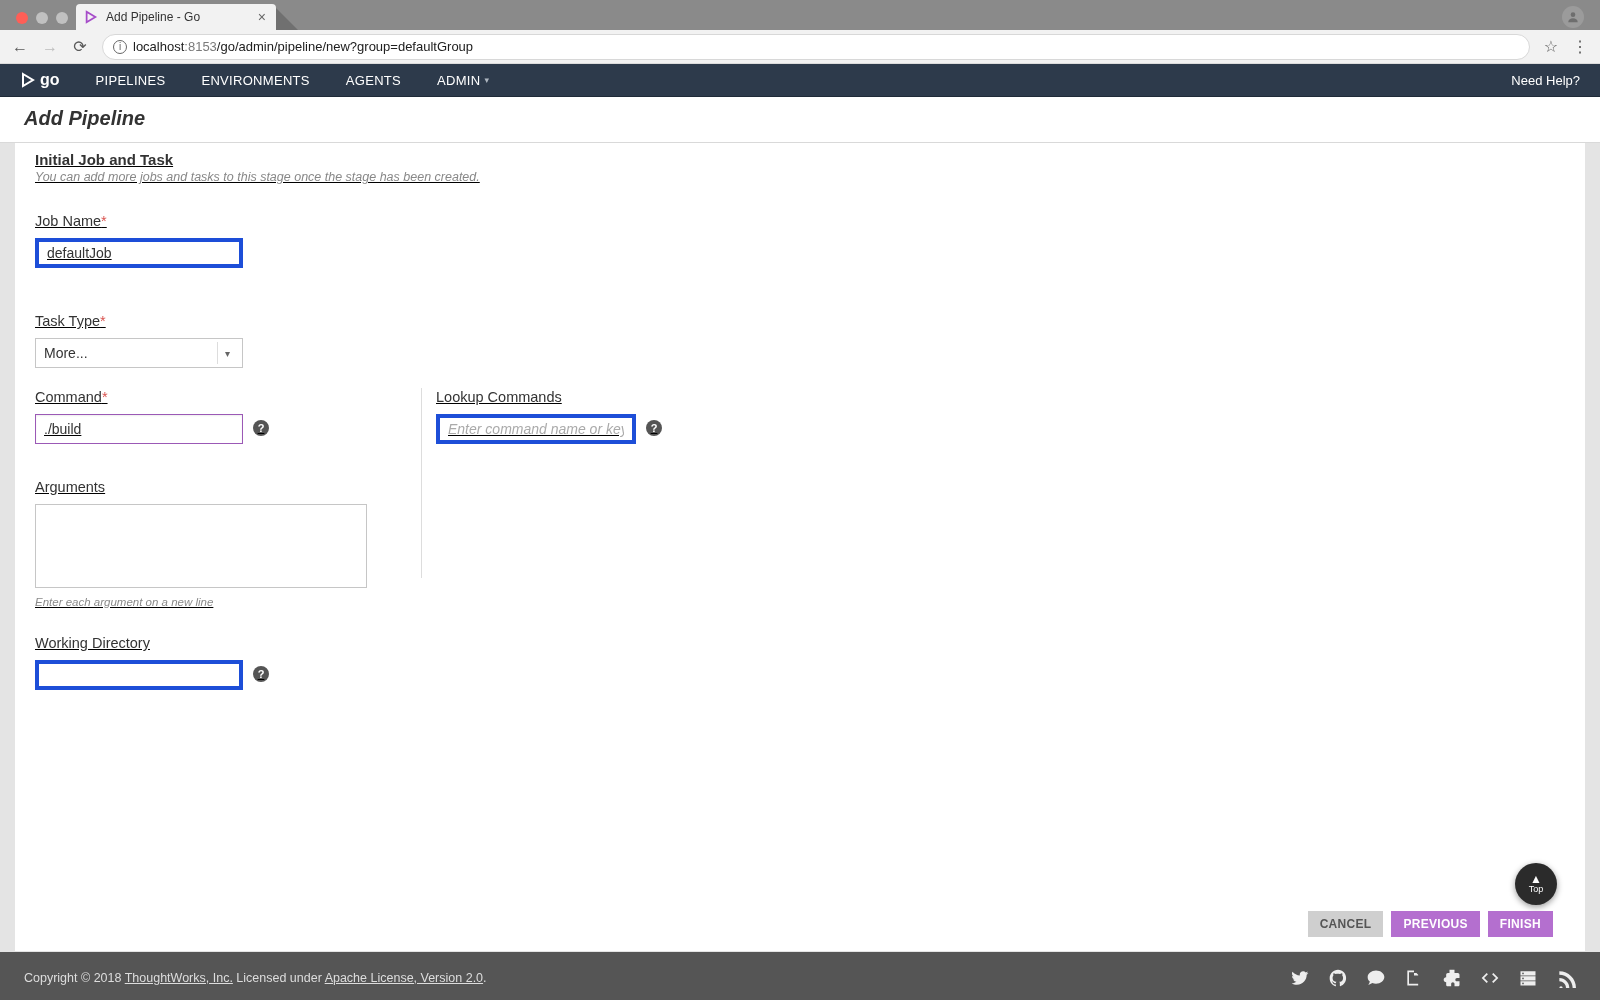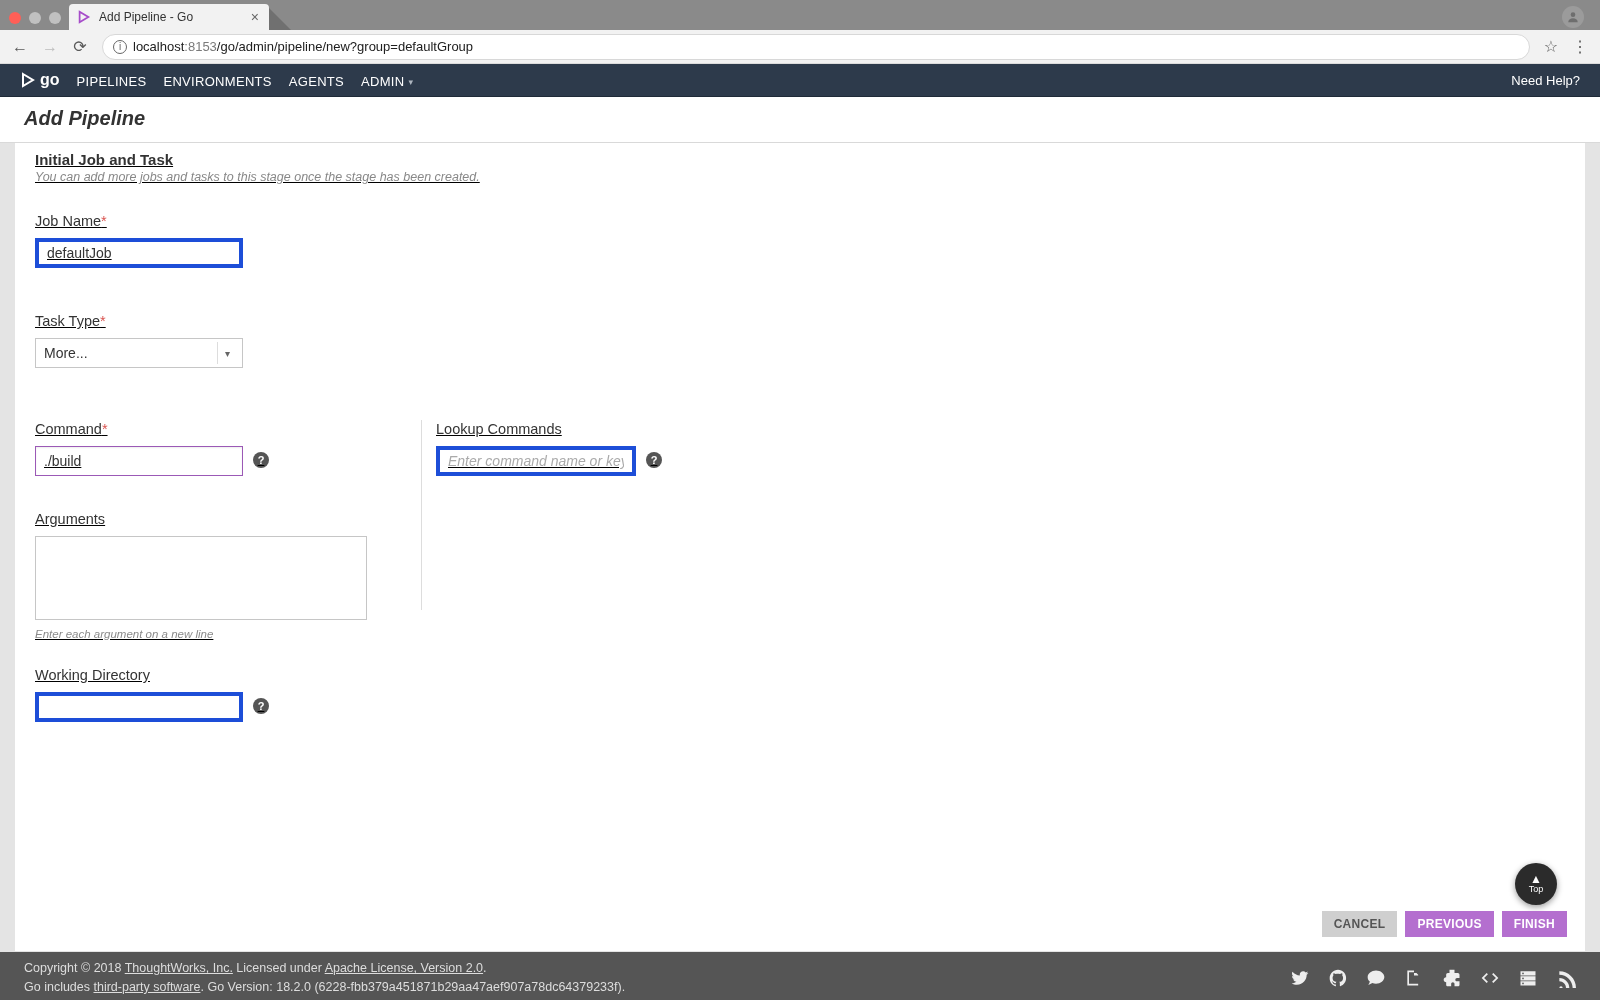--- a/index.html
+++ b/index.html
@@ -1,20 +1,20 @@
 <!DOCTYPE html>
 <html><head>
 <meta charset="utf-8">
 <style>
   * { box-sizing: border-box; margin: 0; padding: 0; font-family: -apple-system, "Helvetica Neue", Arial, sans-serif; }
   html, body { width: 1600px; height: 1000px; background: #8a8a8a; overflow: hidden; }
 
   
   .browser-chrome { width: 100%; }
-  .tab-strip { height: 30px; background: #8a8a8a; display: flex; align-items: flex-end; padding-left: 1px; }
+  .tab-strip { height: 30px; background: #8a8a8a; display: flex; align-items: flex-end; padding-left: 8px; }
   .mac-lights { display: flex; gap: 8px; align-items: center; padding: 0 8px 6px 8px; }
   .light { width: 12px; height: 12px; border-radius: 50%; }
   .light.red { background: #ff5f57; }
   .light.yel { background: #c0c0c0; }
   .light.grn { background: #c0c0c0; }
   .tab { display: flex; align-items: center; background: #f2f2f2; height: 26px; border-top-left-radius: 4px; border-top-right-radius: 4px; padding: 0 10px 0 8px; font-size: 12px; color: #333; gap: 8px; position: relative; min-width: 200px; }
   .tab .favicon { width: 14px; height: 14px; color: #a64cc9; display:flex; align-items:center; justify-content:center;}
   .tab .tab-close { font-size: 14px; color: #666; }
   .tab-shadow { width: 22px; height: 22px; background: #707070; margin-left: 0; clip-path: polygon(0 0, 100% 100%, 0 100%); align-self:flex-end; border-top-right-radius:3px;}
   .profile-icon { position: absolute; right: 16px; top: 6px; width: 22px; height: 22px; background: #9b9b9b; border-radius: 50%; display:flex; align-items:center; justify-content:center; color:#6e6e6e;}
@@ -24,21 +24,21 @@
   .url-field { flex: 1; height: 26px; border: 1px solid #d8d8d8; border-radius: 14px; background: #fff; display: flex; align-items: center; padding: 0 10px; font-size: 13px; color: #202020; gap: 6px; }
   .url-field .info { width:14px; height:14px; border:1px solid #666; border-radius:50%; font-size:10px; line-height:12px; text-align:center; color:#666;}
   .url-host { color:#202020; }
   .url-port { color:#7a7a7a; }
   .url-path { color:#202020; }
   .star-ico { color:#5a5a5a; font-size:16px; }
   .dots-ico { color:#5a5a5a; font-size:16px; letter-spacing:0; }
 
   
   .app-nav { height: 33px; background: #2d3a4b; display: flex; align-items: center; padding: 0 20px; color: #fff; font-size: 13px; justify-content: space-between; border-bottom:1px solid #1f2a38;}
-  .nav-left { display:flex; align-items:flex-end; gap: 17px; }
+  .nav-left { display:flex; align-items:center; gap: 36px; }
   .go-logo { display:flex; align-items:center; gap:4px; font-weight:600; font-size:16px;}
   .go-logo svg { width:16px; height:16px; }
   .nav-item { color:#fff; letter-spacing:.3px; cursor:pointer; display:flex; align-items:center; gap:4px;}
   .nav-item .caret { font-size:9px; color:#aeb6c0;}
   .help-link { color:#fff; }
 
   
   .page-header { background:#fff; padding: 10px 24px 12px; border-bottom:1px solid #d9d9d9;font-style:italic; }
   .page-title { font-size:20px; font-weight:600; color:#333; }
 
@@ -58,21 +58,21 @@
   .select-wrap select { width:100%; height:30px; border:1px solid #c6c6c6; padding:0 8px; font-size:14px; color:#333; background:#fff; appearance:none; -webkit-appearance:none;}
   .select-caret { position:absolute; right:6px; top:4px; width:20px; height:22px; border-left:1px solid #ddd; display:flex; align-items:center; justify-content:center; font-size:10px; color:#666; pointer-events:none;}
   .row { display:flex; gap: 26px; align-items:flex-start; }
   .help-dot { width:16px; height:16px; border-radius:50%; background:#555; color:#fff; font-size:11px; font-weight:700; display:flex; align-items:center; justify-content:center; margin-top:14px; flex:none;}
   .col { }
   .col.divider { border-left:1px solid #ddd; padding-left:14px; height: 190px;}
   textarea.args { width:332px; height:84px; border:1px solid #c6c6c6; margin-top:8px; font-size:14px; padding:6px; resize:none; display:block;}
   .hint { font-size:11.5px; font-style:italic; color:#8a8a8a; margin-top:8px;}
 
   
-  .wizard-actions { position:absolute; right:18px; bottom:14px; display:flex; gap:8px; align-items:center;}
+  .wizard-actions { position:absolute; right:32px; bottom:14px; display:flex; gap:8px; align-items:center;}
   .btn { height:26px; padding:0 12px; font-size:12px; font-weight:700; border:none; cursor:pointer; letter-spacing:.3px;}
   .btn.cancel { background:#cfcfcf; color:#555; }
   .btn.prev { background:#b46fcf; color:#fff; }
   .btn.finish { background:#b46fcf; color:#fff; }
 
   
   .to-top { position:absolute; right:28px; bottom:46px; width:42px; height:42px; border-radius:50%; background:#2b2b2b; color:#fff; display:flex; flex-direction:column; align-items:center; justify-content:center; font-size:9px; cursor:pointer; box-shadow:0 2px 6px rgba(0,0,0,.4);}
   .to-top .arrow { font-size:12px; line-height:10px;}
 
   
@@ -168,21 +168,21 @@
     <div class="field mt40">
       <span class="field-label"><span>Task Type</span><span class="req">*</span></span>
       <div class="select-wrap">
         <select>
           <option>More...</option>
         </select>
         <span class="select-caret">▾</span>
       </div>
     </div>
 
-    <div class="row" style="margin-top:52px;">
+    <div class="row" style="margin-top:20px;">
       <div class="col" style="width:360px;">
         <div>
           <span class="field-label"><span>Command</span><span class="req">*</span></span>
           <div class="row" style="gap:10px; align-items:flex-start;">
             <input class="text-input focus" value="./build" style="">
             <span class="help-dot">?</span>
           </div>
         </div>
 
         <div class="field" style="margin-top:34px;">
@@ -220,23 +220,20 @@
       <button class="btn finish">FINISH</button>
     </div>
   </div>
 </div>
 
 <div class="footer">
   <div class="footer-left">
     <div>
       <span>Copyright © 2018 </span><a href="#">ThoughtWorks, Inc.</a><span> Licensed under </span><a href="#">Apache License, Version 2.0</a><span>.</span>
     </div>
-    <div>
-      <span>Go includes </span><a href="#">third-party software</a><span>. Go Version: 18.2.0 (6228-fbb379a451871b29aa47aef907a78dc64379233f).</span>
-    </div>
   </div>
   <div class="footer-icons">
     <span class="fi">
         <svg viewBox="0 0 24 24" width="20" height="20" fill="#eee">
           <path d="M22 5.9c-.7.3-1.5.6-2.3.7.8-.5 1.5-1.3 1.8-2.3-.8.5-1.7.8-2.6 1C18 4.5 17 4 15.8 4c-2.3 0-4.1 1.9-4.1 4.1 0 .3 0 .6.1.9C8.3 8.8 5.1 7.1 3 4.5c-.4.6-.6 1.3-.6 2.1 0 1.4.7 2.7 1.9 3.4-.7 0-1.3-.2-1.9-.5v.1c0 2 1.4 3.7 3.3 4-.3.1-.7.1-1.1.1-.3 0-.5 0-.8-.1.5 1.7 2.1 2.9 3.9 2.9-1.4 1.1-3.2 1.8-5.2 1.8H2c1.8 1.2 4 1.9 6.3 1.9 7.5 0 11.7-6.3 11.7-11.7v-.5c.8-.6 1.5-1.3 2-2.1z"></path>
         </svg>
       </span>
     <span class="fi">
         <svg viewBox="0 0 24 24" width="20" height="20" fill="#eee">
           <path d="M12 2C6.5 2 2 6.6 2 12.3c0 4.5 2.9 8.3 6.8 9.7.5.1.7-.2.7-.5v-1.8c-2.8.6-3.4-1.4-3.4-1.4-.5-1.2-1.1-1.5-1.1-1.5-.9-.6.1-.6.1-.6 1 .1 1.5 1 1.5 1 .9 1.5 2.3 1.1 2.9.8.1-.7.3-1.1.6-1.4-2.2-.3-4.6-1.1-4.6-5 0-1.1.4-2 1-2.7-.1-.3-.4-1.3.1-2.7 0 0 .8-.3 2.7 1 .8-.2 1.7-.3 2.5-.3s1.7.1 2.5.3c1.9-1.3 2.7-1 2.7-1 .5 1.4.2 2.4.1 2.7.6.7 1 1.6 1 2.7 0 3.9-2.3 4.8-4.6 5 .4.3.7.9.7 1.9v2.8c0 .3.2.6.7.5 4-1.3 6.8-5.2 6.8-9.7C22 6.6 17.5 2 12 2z"></path>

